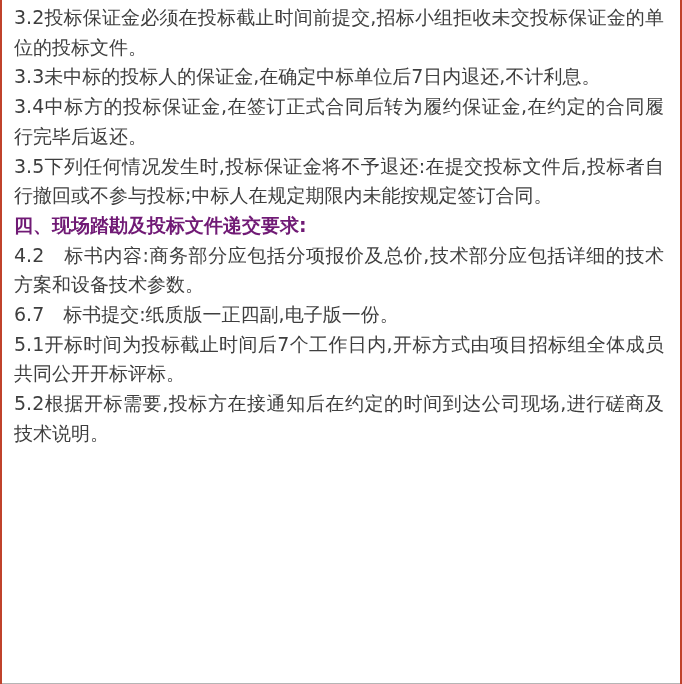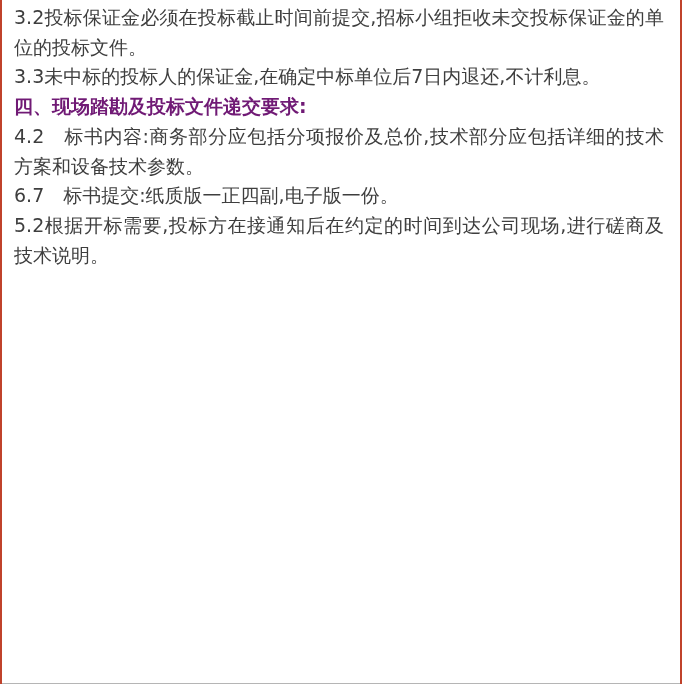--- a/index.html
+++ b/index.html
@@ -34,18 +34,21 @@
     height: 1px;
     background: #b5b5b5;
   }
 </style>
 </head>
 <body>
 
 <div class="page">
   <p class="para">3.2投标保证金必须在投标截止时间前提交,招标小组拒收未交投标保证金的单位的投标文件。</p>
   <p class="para">3.3未中标的投标人的保证金,在确定中标单位后7日内退还,不计利息。</p>
+  <p class="para">3.4中标方的投标保证金,在签订正式合同后转为履约保证金,在约定的合同履行完毕后返还。</p>
+  <p class="para">3.5下列任何情况发生时,投标保证金将不予退还:在提交投标文件后,投标者自行撤回或不参与投标;中标人在规定期限内未能按规定签订合同。</p>
   <p class="para bold">四、现场踏勘及投标文件递交要求:</p>
   <p class="para">4.2　标书内容:商务部分应包括分项报价及总价,技术部分应包括详细的技术方案和设备技术参数。</p>
   <p class="para">6.7　标书提交:纸质版一正四副,电子版一份。</p>
+  <p class="para">5.1开标时间为投标截止时间后7个工作日内,开标方式由项目招标组全体成员共同公开开标评标。</p>
   <p class="para">5.2根据开标需要,投标方在接通知后在约定的时间到达公司现场,进行磋商及技术说明。</p>
   <div class="bottom-line"></div>
 </div>
 
 </body></html>

